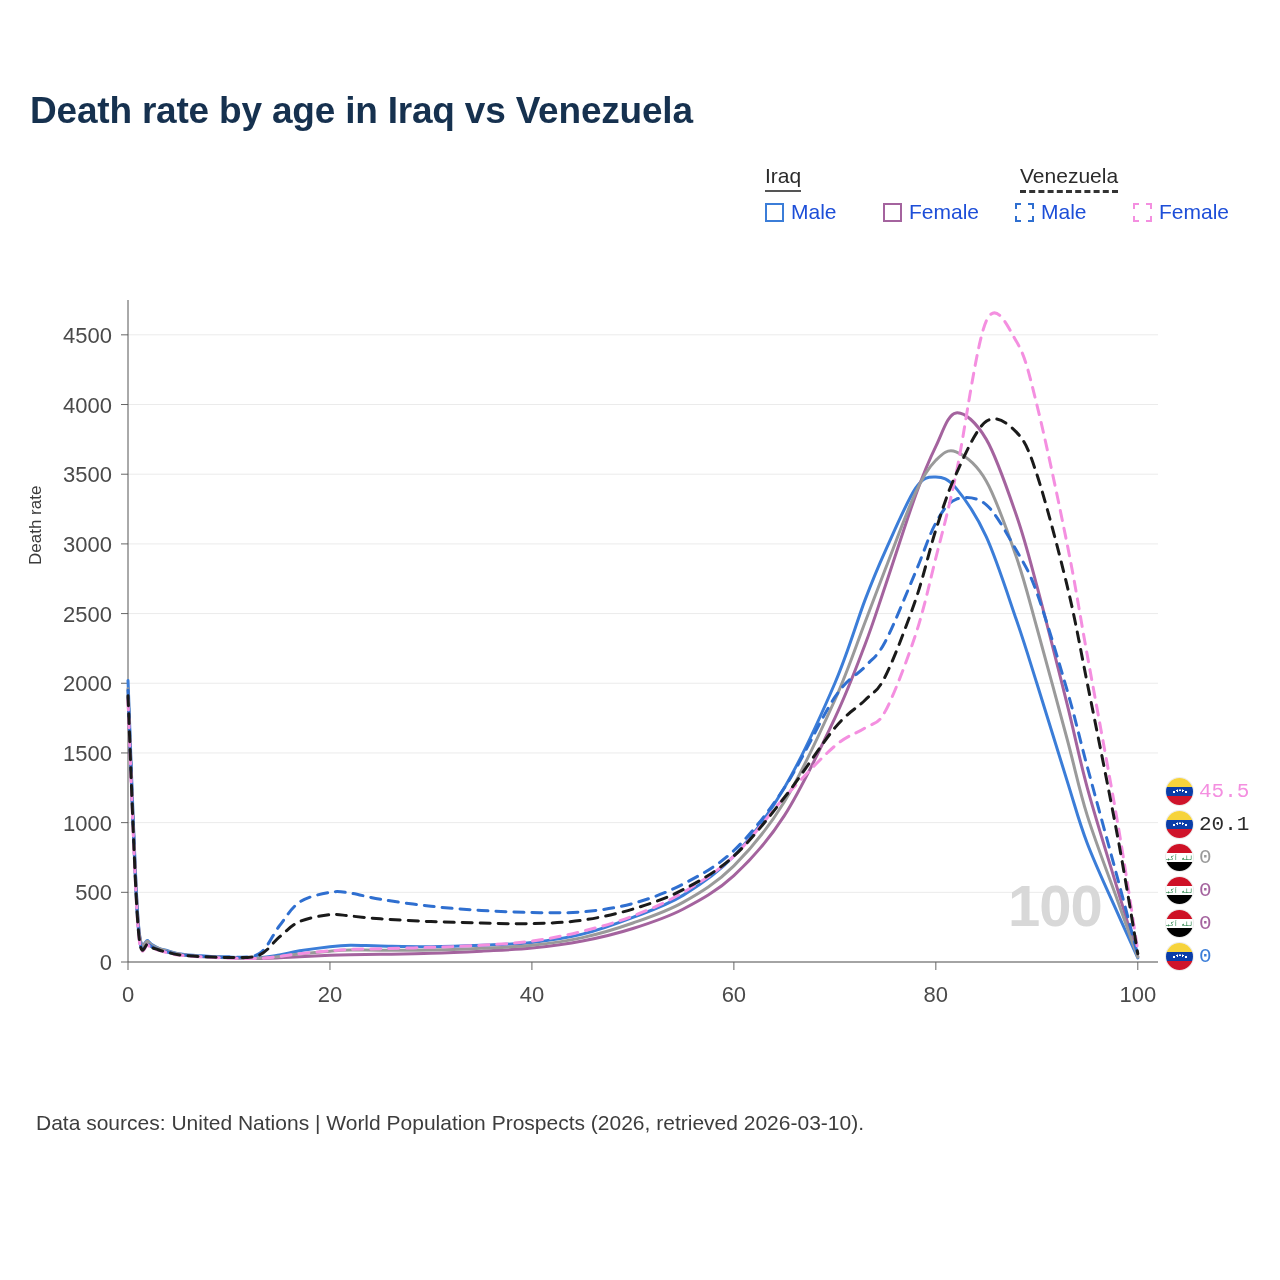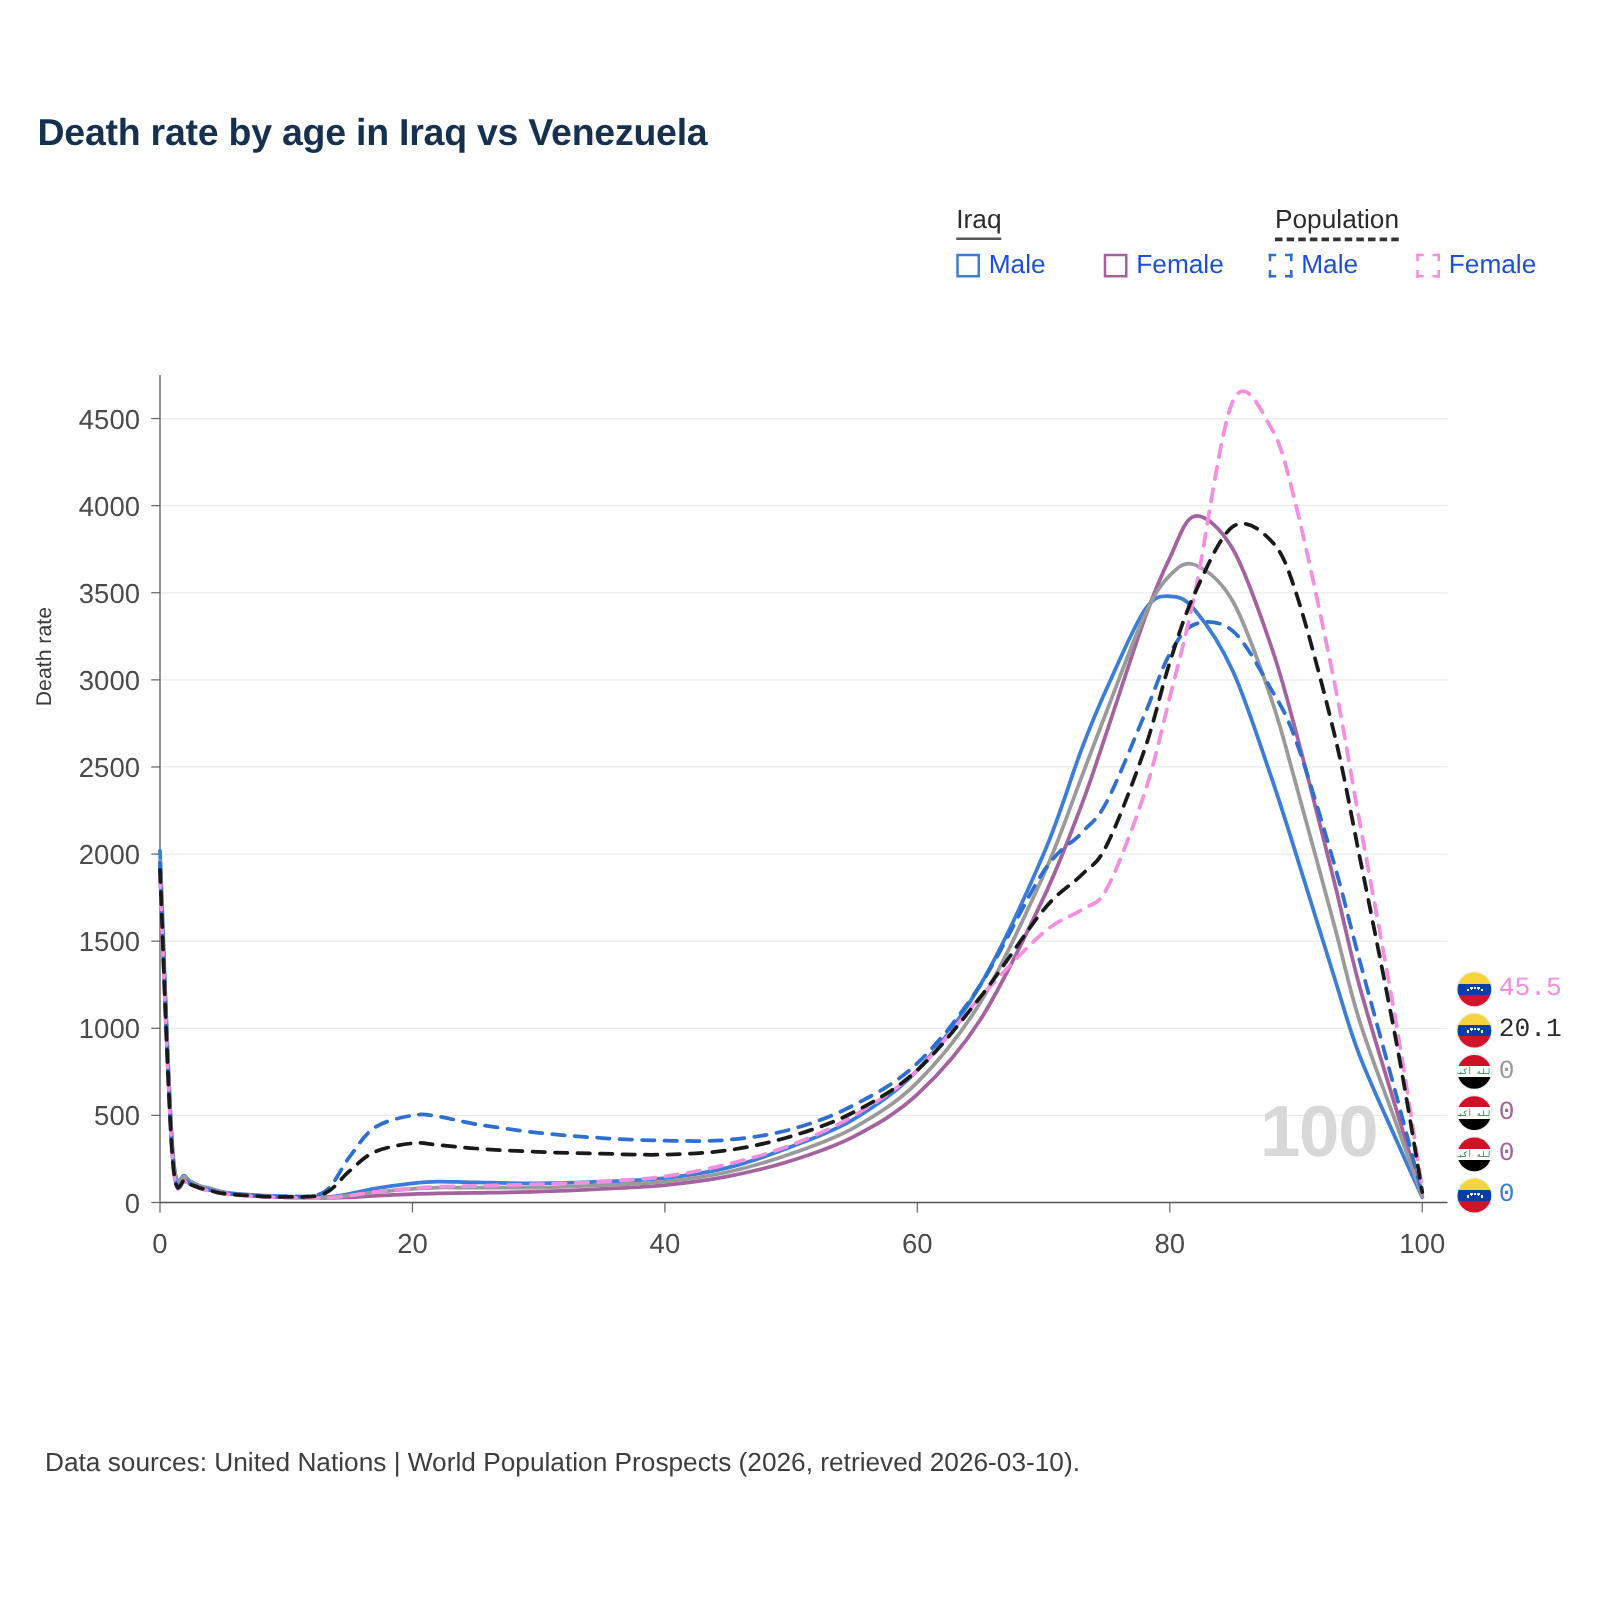--- a/index.html
+++ b/index.html
@@ -14,21 +14,21 @@
     position: relative;
     width: 1280px;
     height: 1280px;
     overflow: hidden;
     background: #ffffff;
   }
   .title {
     position: absolute;
     left: 30px;
     top: 90px;
-    font-size: 30px;
+    font-size: 37px;
     font-weight: bold;
     color: #16314f;
     letter-spacing: -0.2px;
   }
 
   
   .legend {
     position: absolute;
     left: 755px;
     top: 160px;
@@ -157,36 +157,36 @@
   }
   .endlabel-value {
     font-size: 21px;
     margin-left: 6px;
     white-space: nowrap;
   }
 
   .footer {
     position: absolute;
     left: 36px;
-    top: 1153px;
+    top: 1105px;
     font-size: 21px;
     color: #3d3d3d;
     line-height: 1.75;
   }
 </style>
 </head>
 <body>
 
 <div class="page">
 
   <div class="title">Death rate by age in Iraq vs Venezuela</div>
 
   <div class="legend">
     <div class="legend-group-title legend-iraq-title">Iraq</div>
-    <div class="legend-group-title legend-ven-title">Population</div>
+    <div class="legend-group-title legend-ven-title">Venezuela</div>
 
     <div class="legend-entry le-1">
       <span class="swatch sw-solid-blue"></span>
       <span>Male</span>
     </div>
     <div class="legend-entry le-2">
       <span class="swatch sw-solid-purple"></span>
       <span>Female</span>
     </div>
     <div class="legend-entry le-3">

